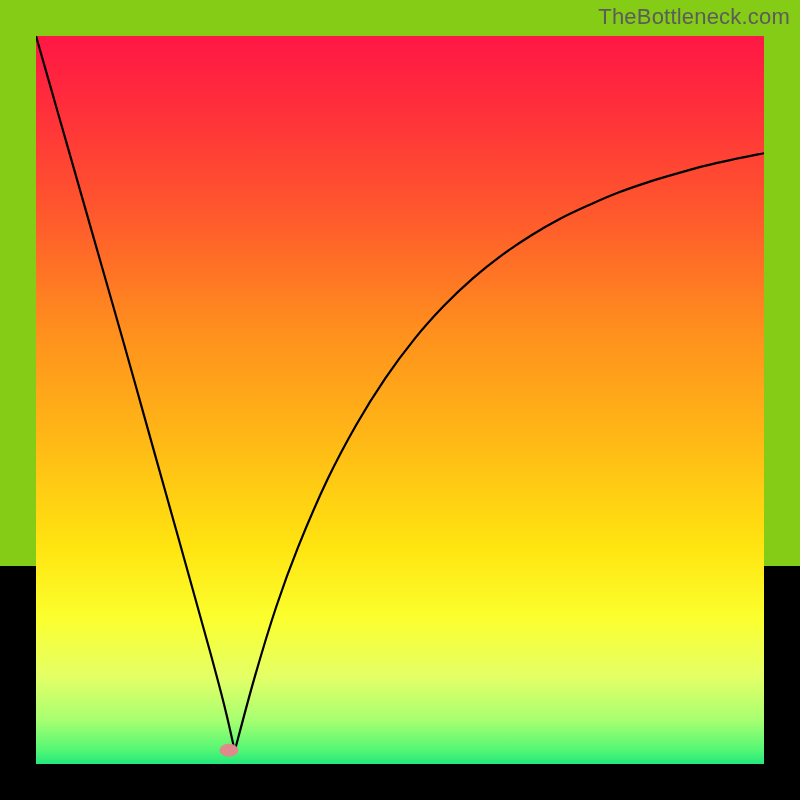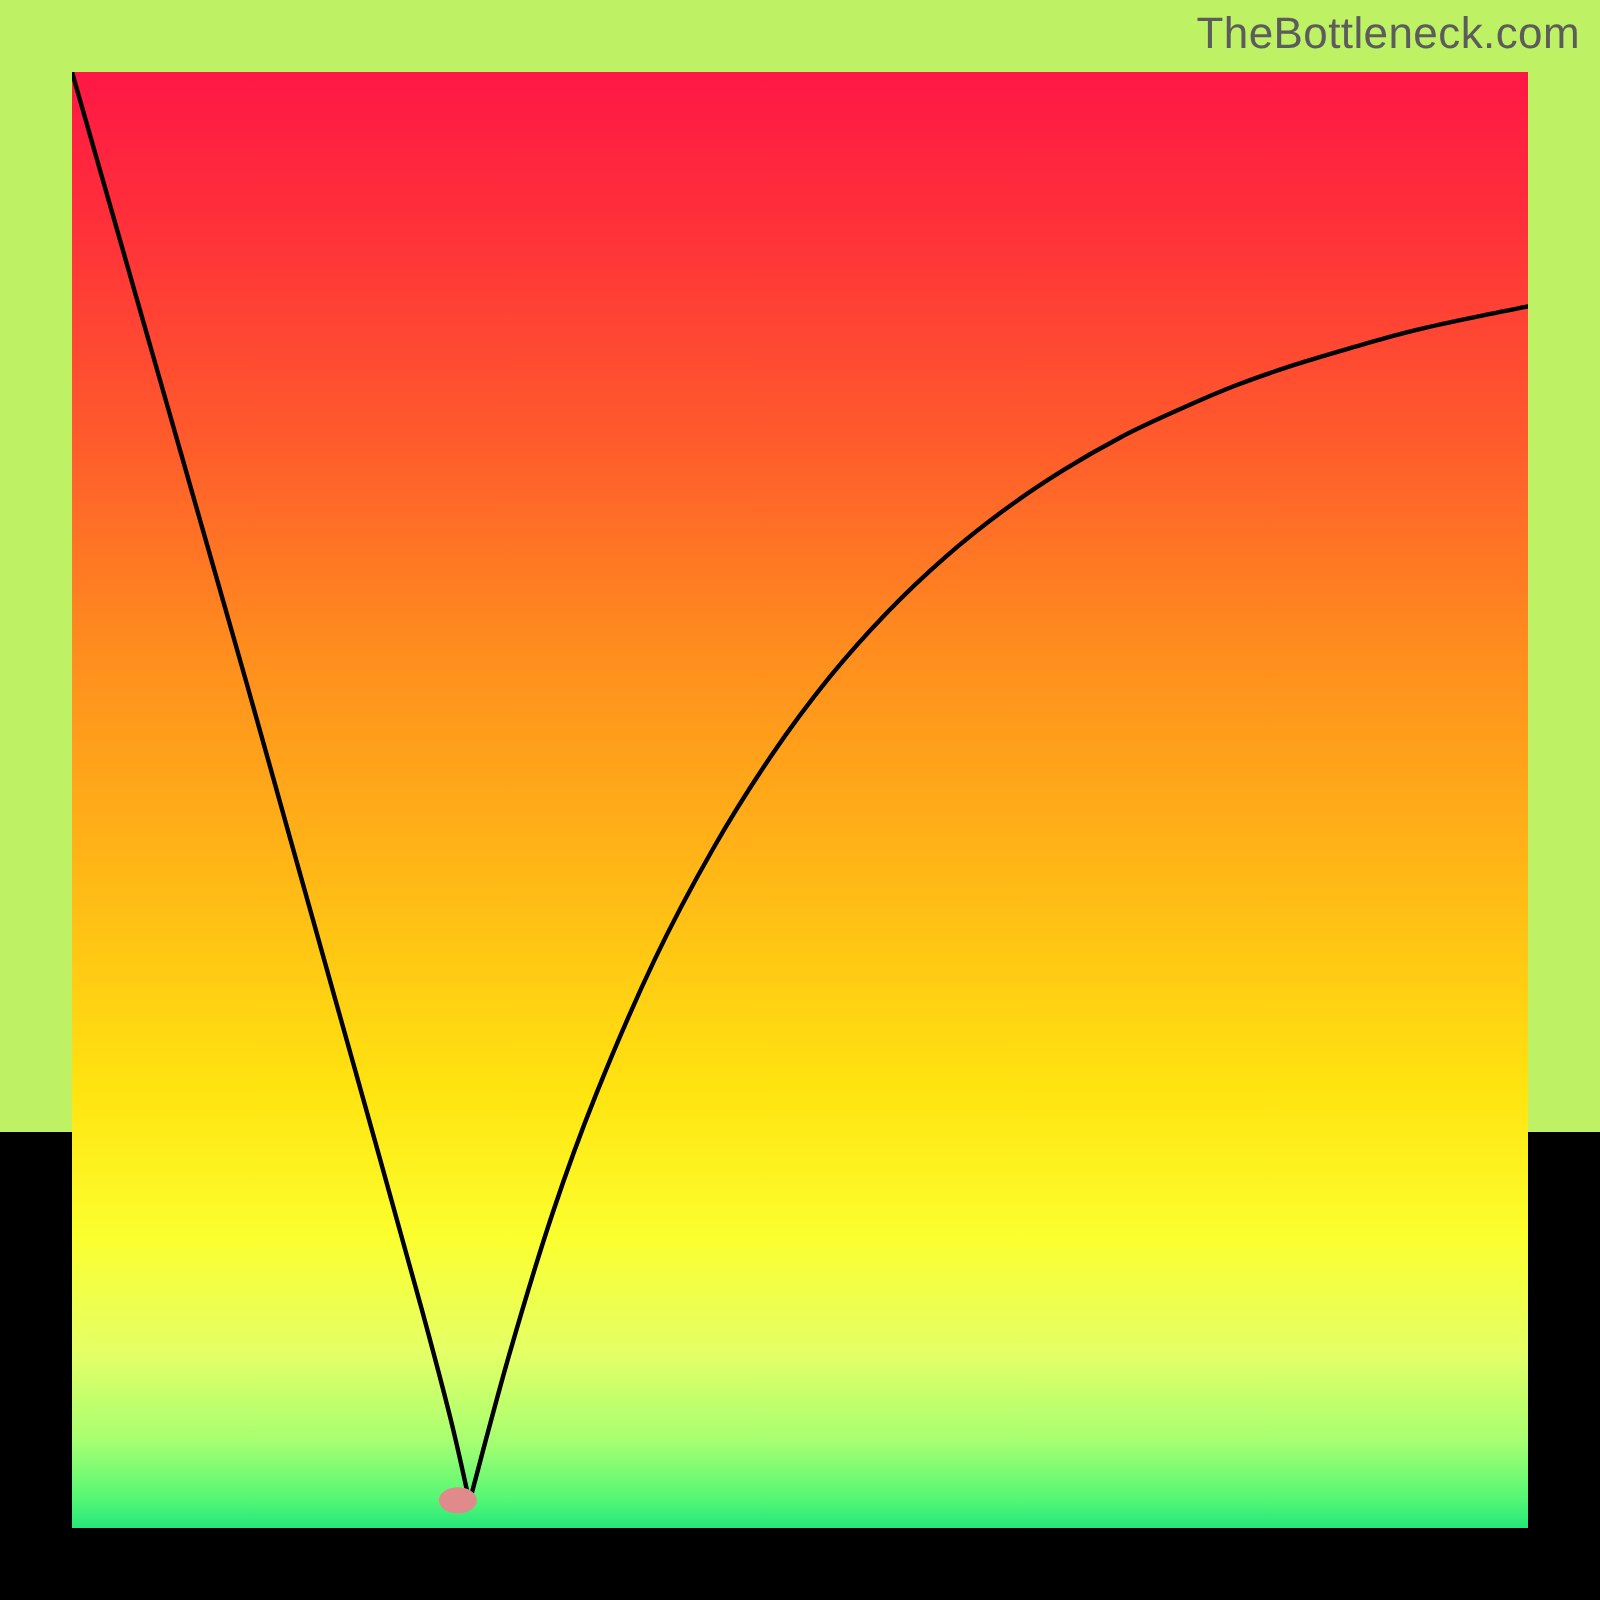--- a/index.html
+++ b/index.html
@@ -8,21 +8,21 @@
     width: 800px;
     height: 800px;
     background: #000;
     overflow: hidden;
     font-family: Arial, Helvetica, sans-serif;
   }
   .outer {
     position: relative;
     width: 800px;
     height: 566px;
-    background: #bef264;
+    background: #84cc16;
   }
   .plot-area {
     position: absolute;
     left: 36px;
     top: 36px;
     width: 728px;
     height: 728px;
   }
   .plot-area svg {
     display: block;

